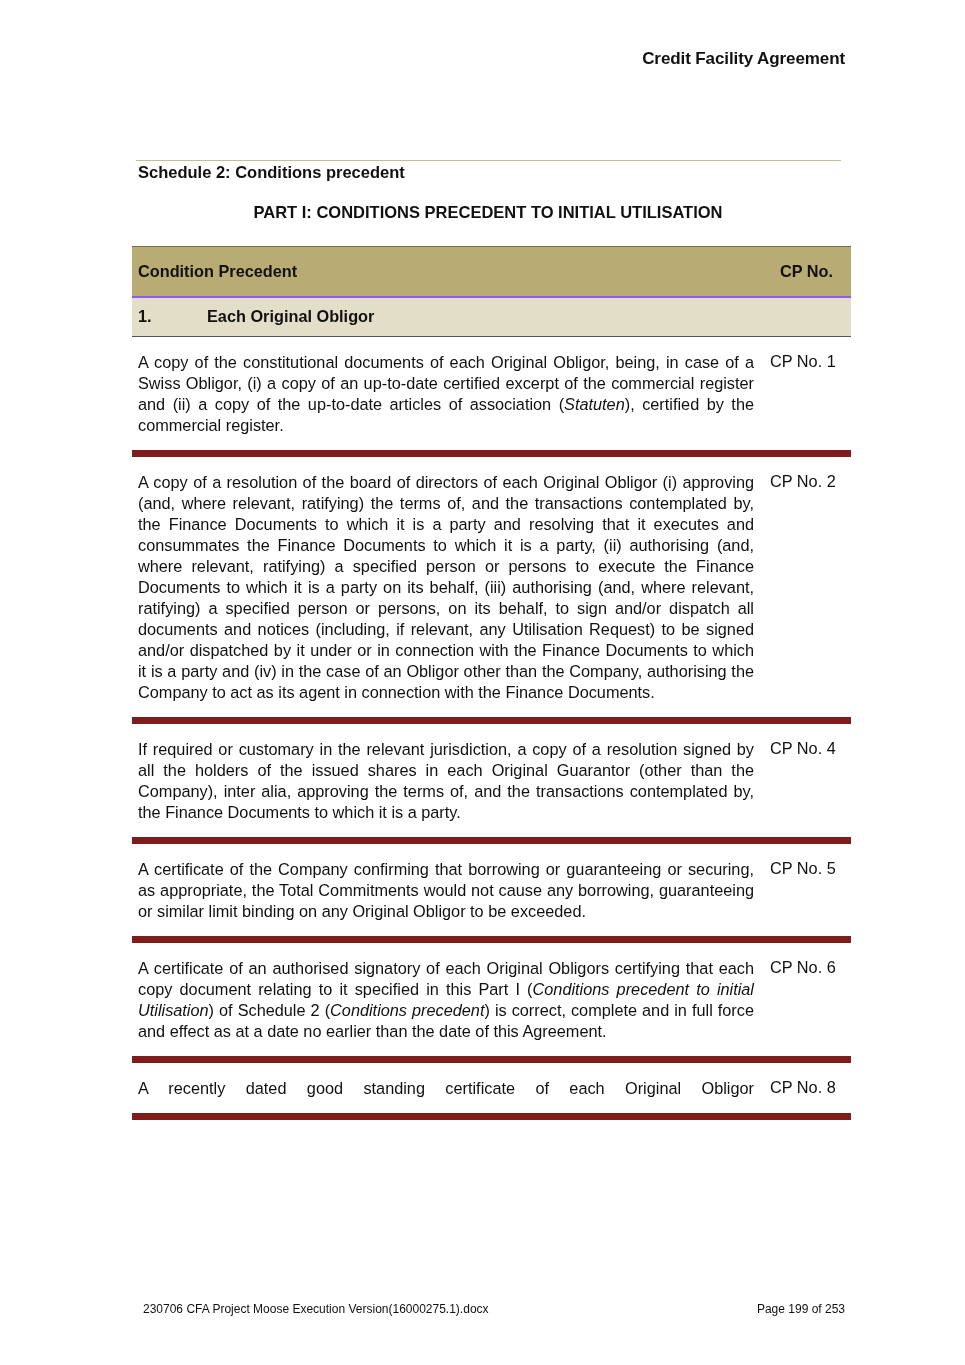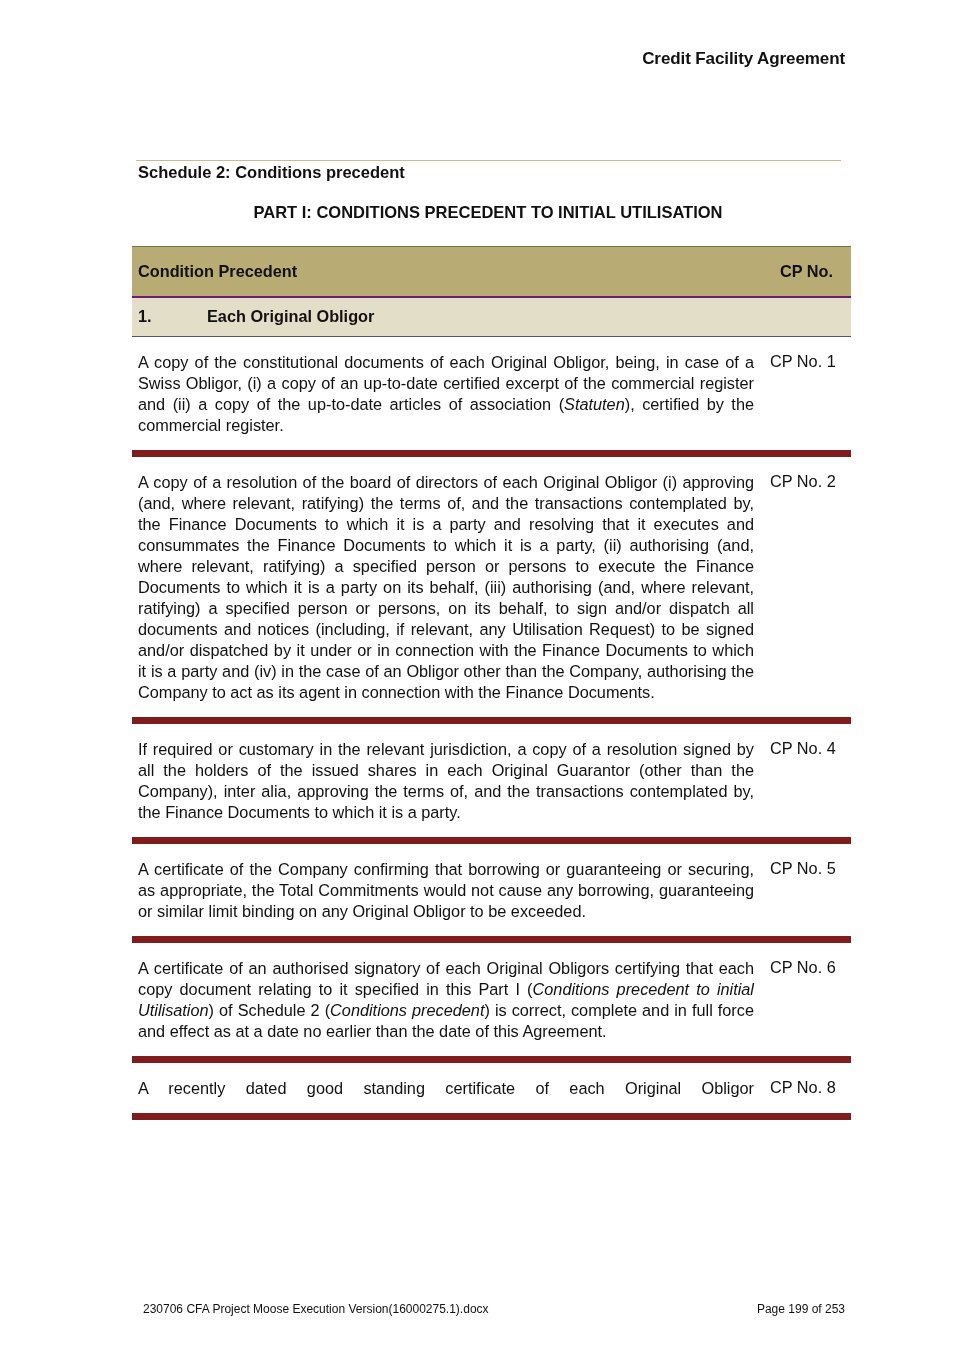--- a/index.html
+++ b/index.html
@@ -57,21 +57,21 @@
       line-height: 21px;
     }
     .cp-table th, .cp-table td {
       padding: 0;
       vertical-align: top;
     }
     .hdr-row {
       background: #b8ab74;
       height: 50px;
       border-top: 1px solid #7a7046;
-      border-bottom: 2px solid #701a75;
+      border-bottom: 2px solid #8b5cf6;
     }
     .hdr-row th {
       font-weight: bold;
       vertical-align: middle;
       text-align: left;
     }
     .hdr-row th.col-desc { padding-left: 6px; }
     .hdr-row th.col-cp { text-align: right; padding-right: 18px; }
     .sec-row {
       background: #e3dec8;

